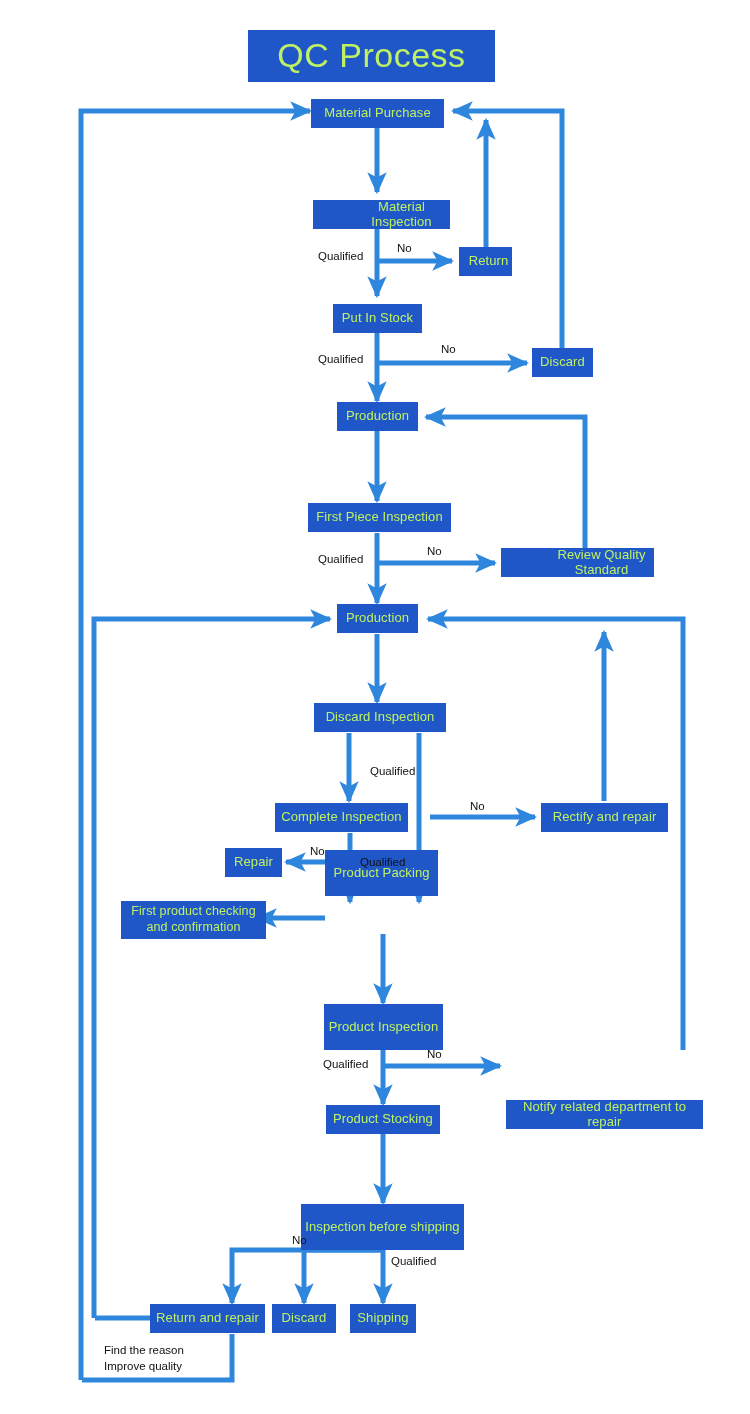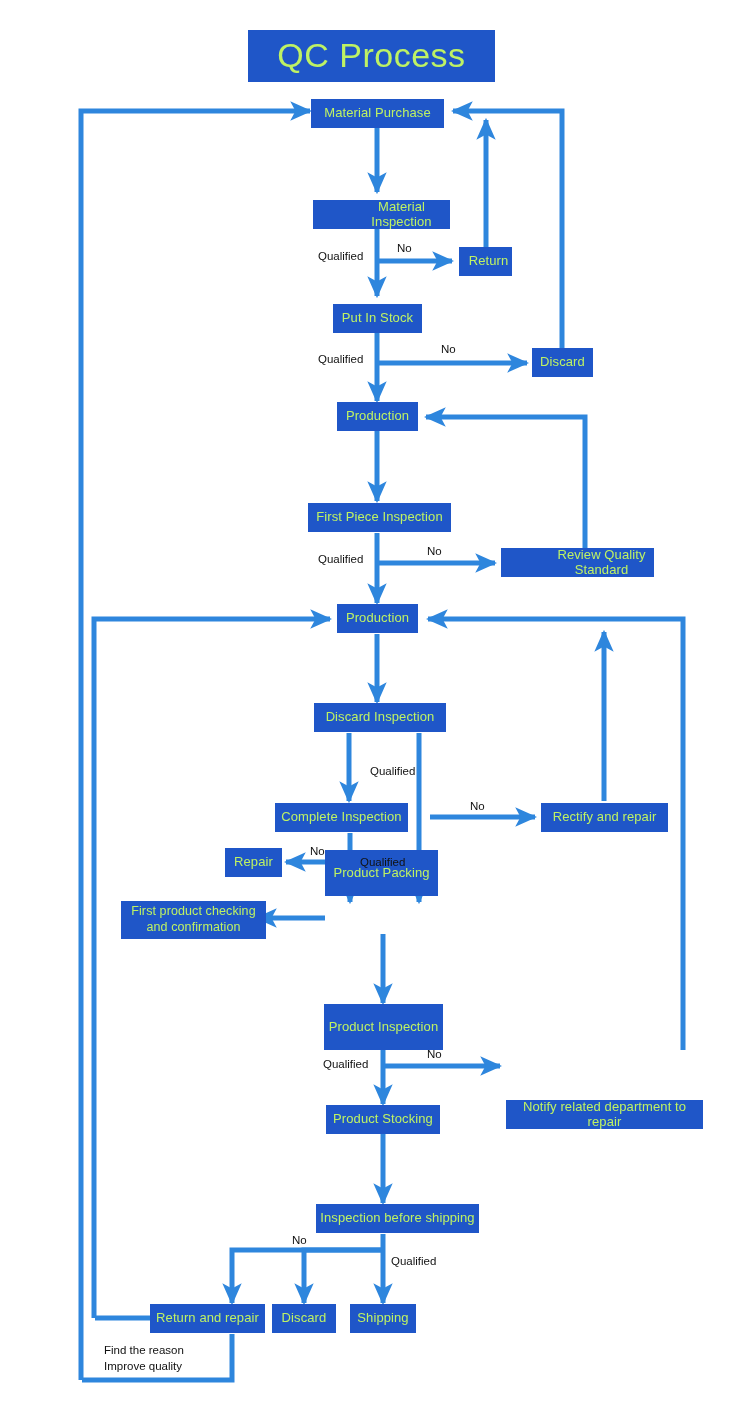--- a/index.html
+++ b/index.html
@@ -122,21 +122,21 @@
   <div class="node two" style="left:121px;top:901px;width:145px;height:38px;padding:0 4px;">First product checking and confirmation</div>
 
   <div class="node" style="left:325px;top:850px;width:113px;height:46px;">Product Packing</div>
 
   <div class="node" style="left:324px;top:1004px;width:119px;height:46px;">Product Inspection</div>
 
   <div class="node" style="left:506px;top:1100px;width:197px;height:29px;">Notify related department to repair</div>
 
   <div class="node" style="left:326px;top:1105px;width:114px;height:29px;">Product Stocking</div>
 
-  <div class="node" style="left:316px;top:1204px;width:163px;height:29px;text-align:right;">Inspection before shipping</div>
+  <div class="node" style="left:301px;top:1204px;width:163px;height:46px;text-align:right;">Inspection before shipping</div>
 
   <div class="node" style="left:150px;top:1304px;width:115px;height:29px;">Return and repair</div>
 
   <div class="node" style="left:272px;top:1304px;width:64px;height:29px;">Discard</div>
 
   <div class="node" style="left:350px;top:1304px;width:66px;height:29px;">Shipping</div>
 
   <div class="lbl" style="left:318px;top:250px;">Qualified</div>
   <div class="lbl" style="left:397px;top:242px;">No</div>
 

